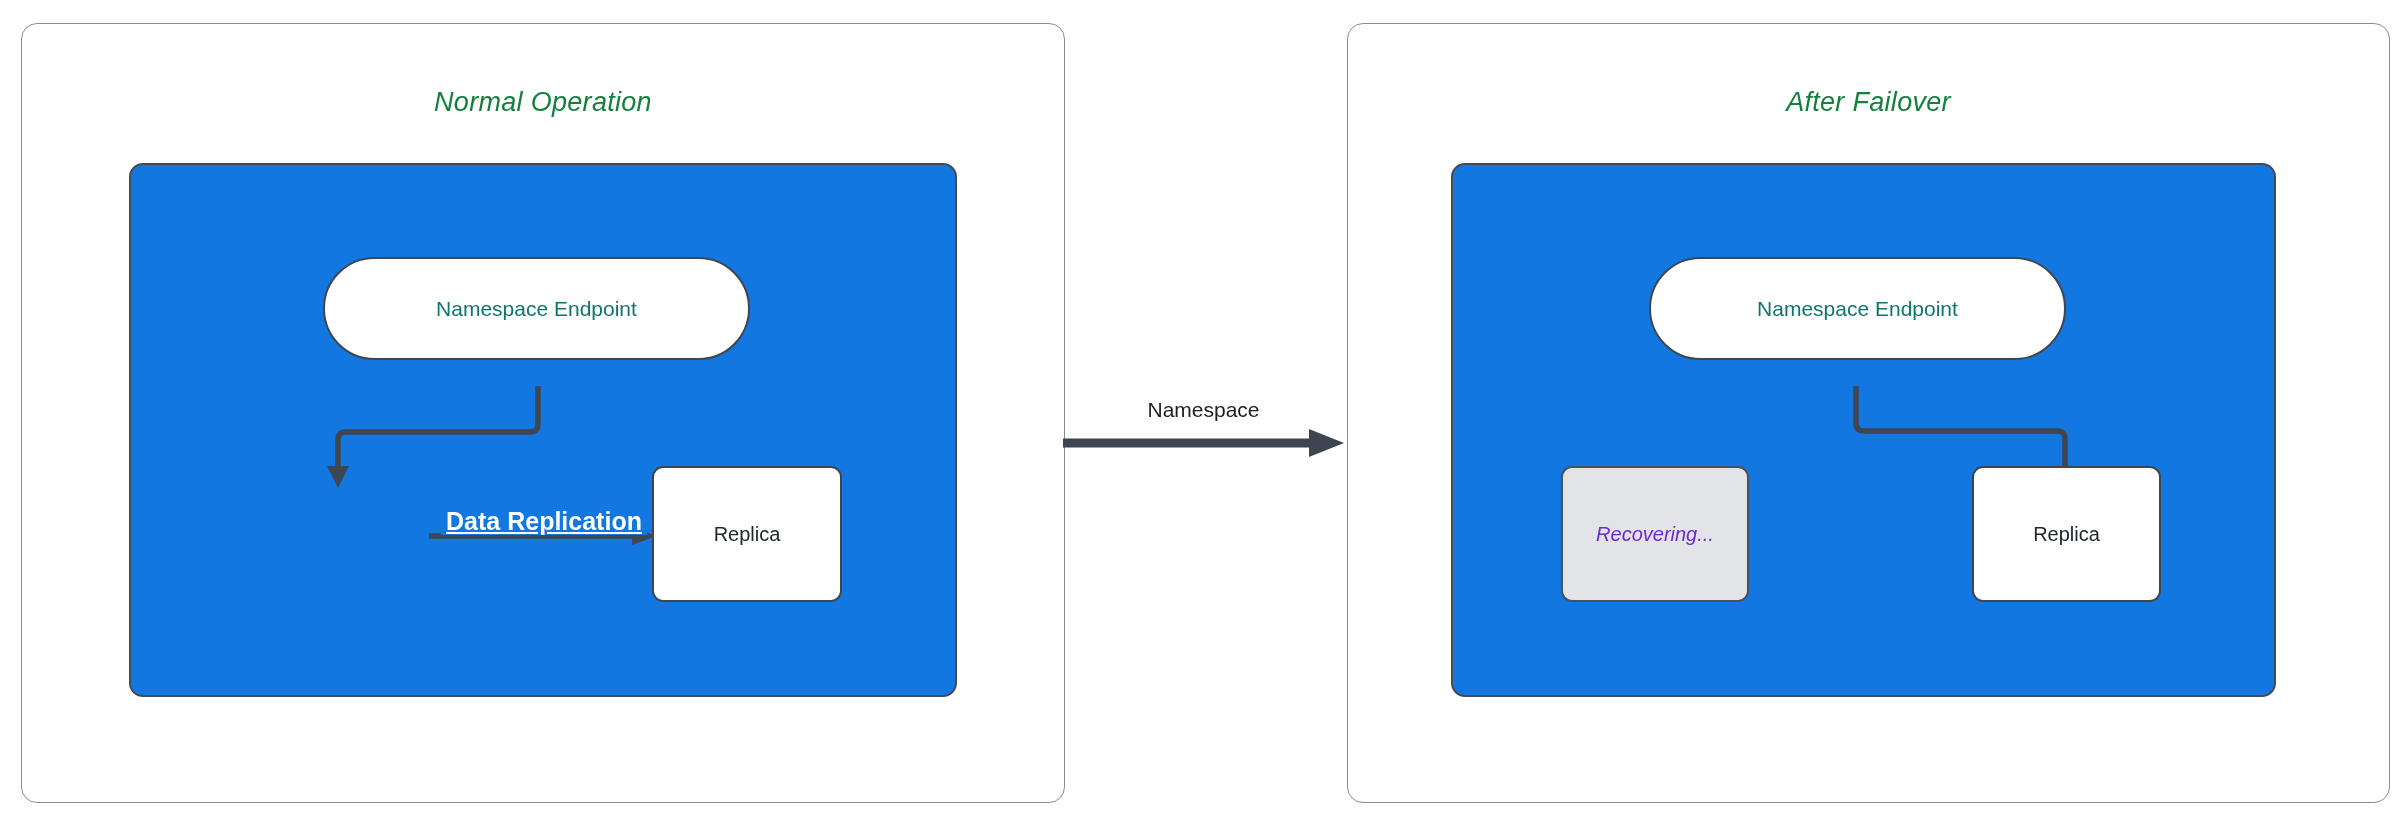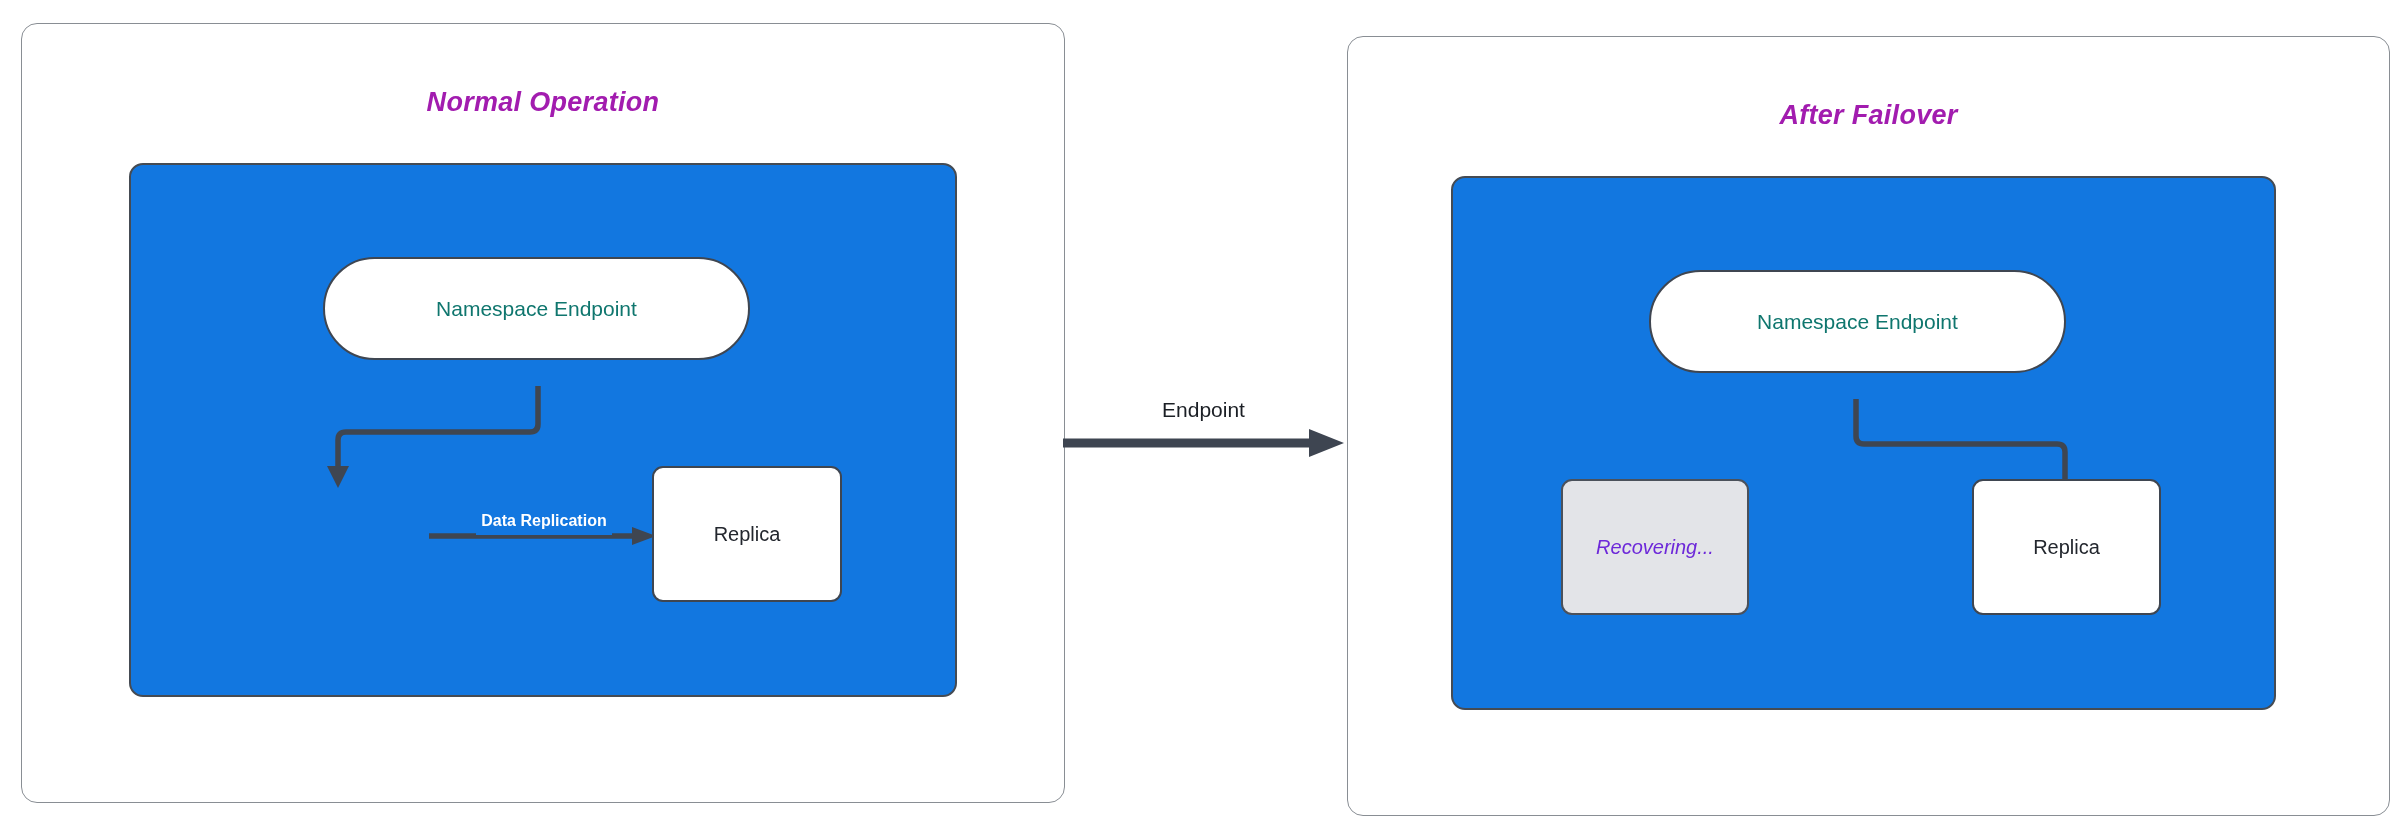--- a/index.html
+++ b/index.html
@@ -14,31 +14,31 @@
   .panel {
     position: absolute;
     top: 23px;
     height: 780px;
     background: #ffffff;
     border: 1.5px solid #898e94;
     border-radius: 16px;
     box-sizing: border-box;
   }
   .panel.left  { left: 21px;   width: 1044px; }
-  .panel.right { left: 1347px; width: 1043px; margin-top: 13px; }
+  .panel.right { left: 1347px; width: 1043px; }
   .panel-title {
     position: absolute;
     top: 63px;
     left: 0;
     width: 100%;
     text-align: center;
     font-size: 27px;
     font-style: italic;
-    font-weight: 700;
-    color: #a21caf;
+    font-weight: 400;
+    color: #15803d;
     letter-spacing: 0.3px;
   }
   .blue-box {
     position: absolute;
     top: 139px;
     background: #1277e0;
     border: 2px solid #454b53;
     border-radius: 14px;
     box-sizing: border-box;
   }
@@ -90,24 +90,25 @@
   .connector-svg { position: absolute; overflow: visible; }
   .edge-label {
     position: absolute;
     text-align: center;
     pointer-events: none;
   }
   .edge-label .chip {
     display: inline-block;
     background: #1277e0;
     color: #ffffff;
-    font-size: 16px;
+    font-size: 25px;
     font-weight: bold;
     line-height: 28px;
     padding: 0 5px;
+    text-decoration: underline;
   }
   .failover-label {
     position: absolute;
     left: 1063px;
     top: 398px;
     width: 281px;
     text-align: center;
     font-size: 21px;
     color: #1b1f25;
   }
@@ -134,21 +135,21 @@
         <polygon points="203,6 203,24 227,15" fill="#3f4651"></polygon>
       </svg>
       <div class="edge-label" style="left:298px; top:342px; width:230px;">
         <span class="chip">Data Replication</span>
       </div>
 
       <div class="node replica">Replica</div>
     </div>
   </section>
 
-  <div class="failover-label">Endpoint</div>
+  <div class="failover-label">Namespace</div>
   <svg class="connector-svg" style="left:1063px; top:425px;" width="282" height="38" viewBox="0 0 282 38">
     <line x1="0" y1="18" x2="248" y2="18" stroke="#3e4551" stroke-width="9"></line>
     <polygon points="246,4 246,32 281,18" fill="#3e4551"></polygon>
   </svg>
 
   <section class="panel right">
     <div class="panel-title">After Failover</div>
 
     <div class="blue-box">
       <div class="pill">Namespace Endpoint</div>

